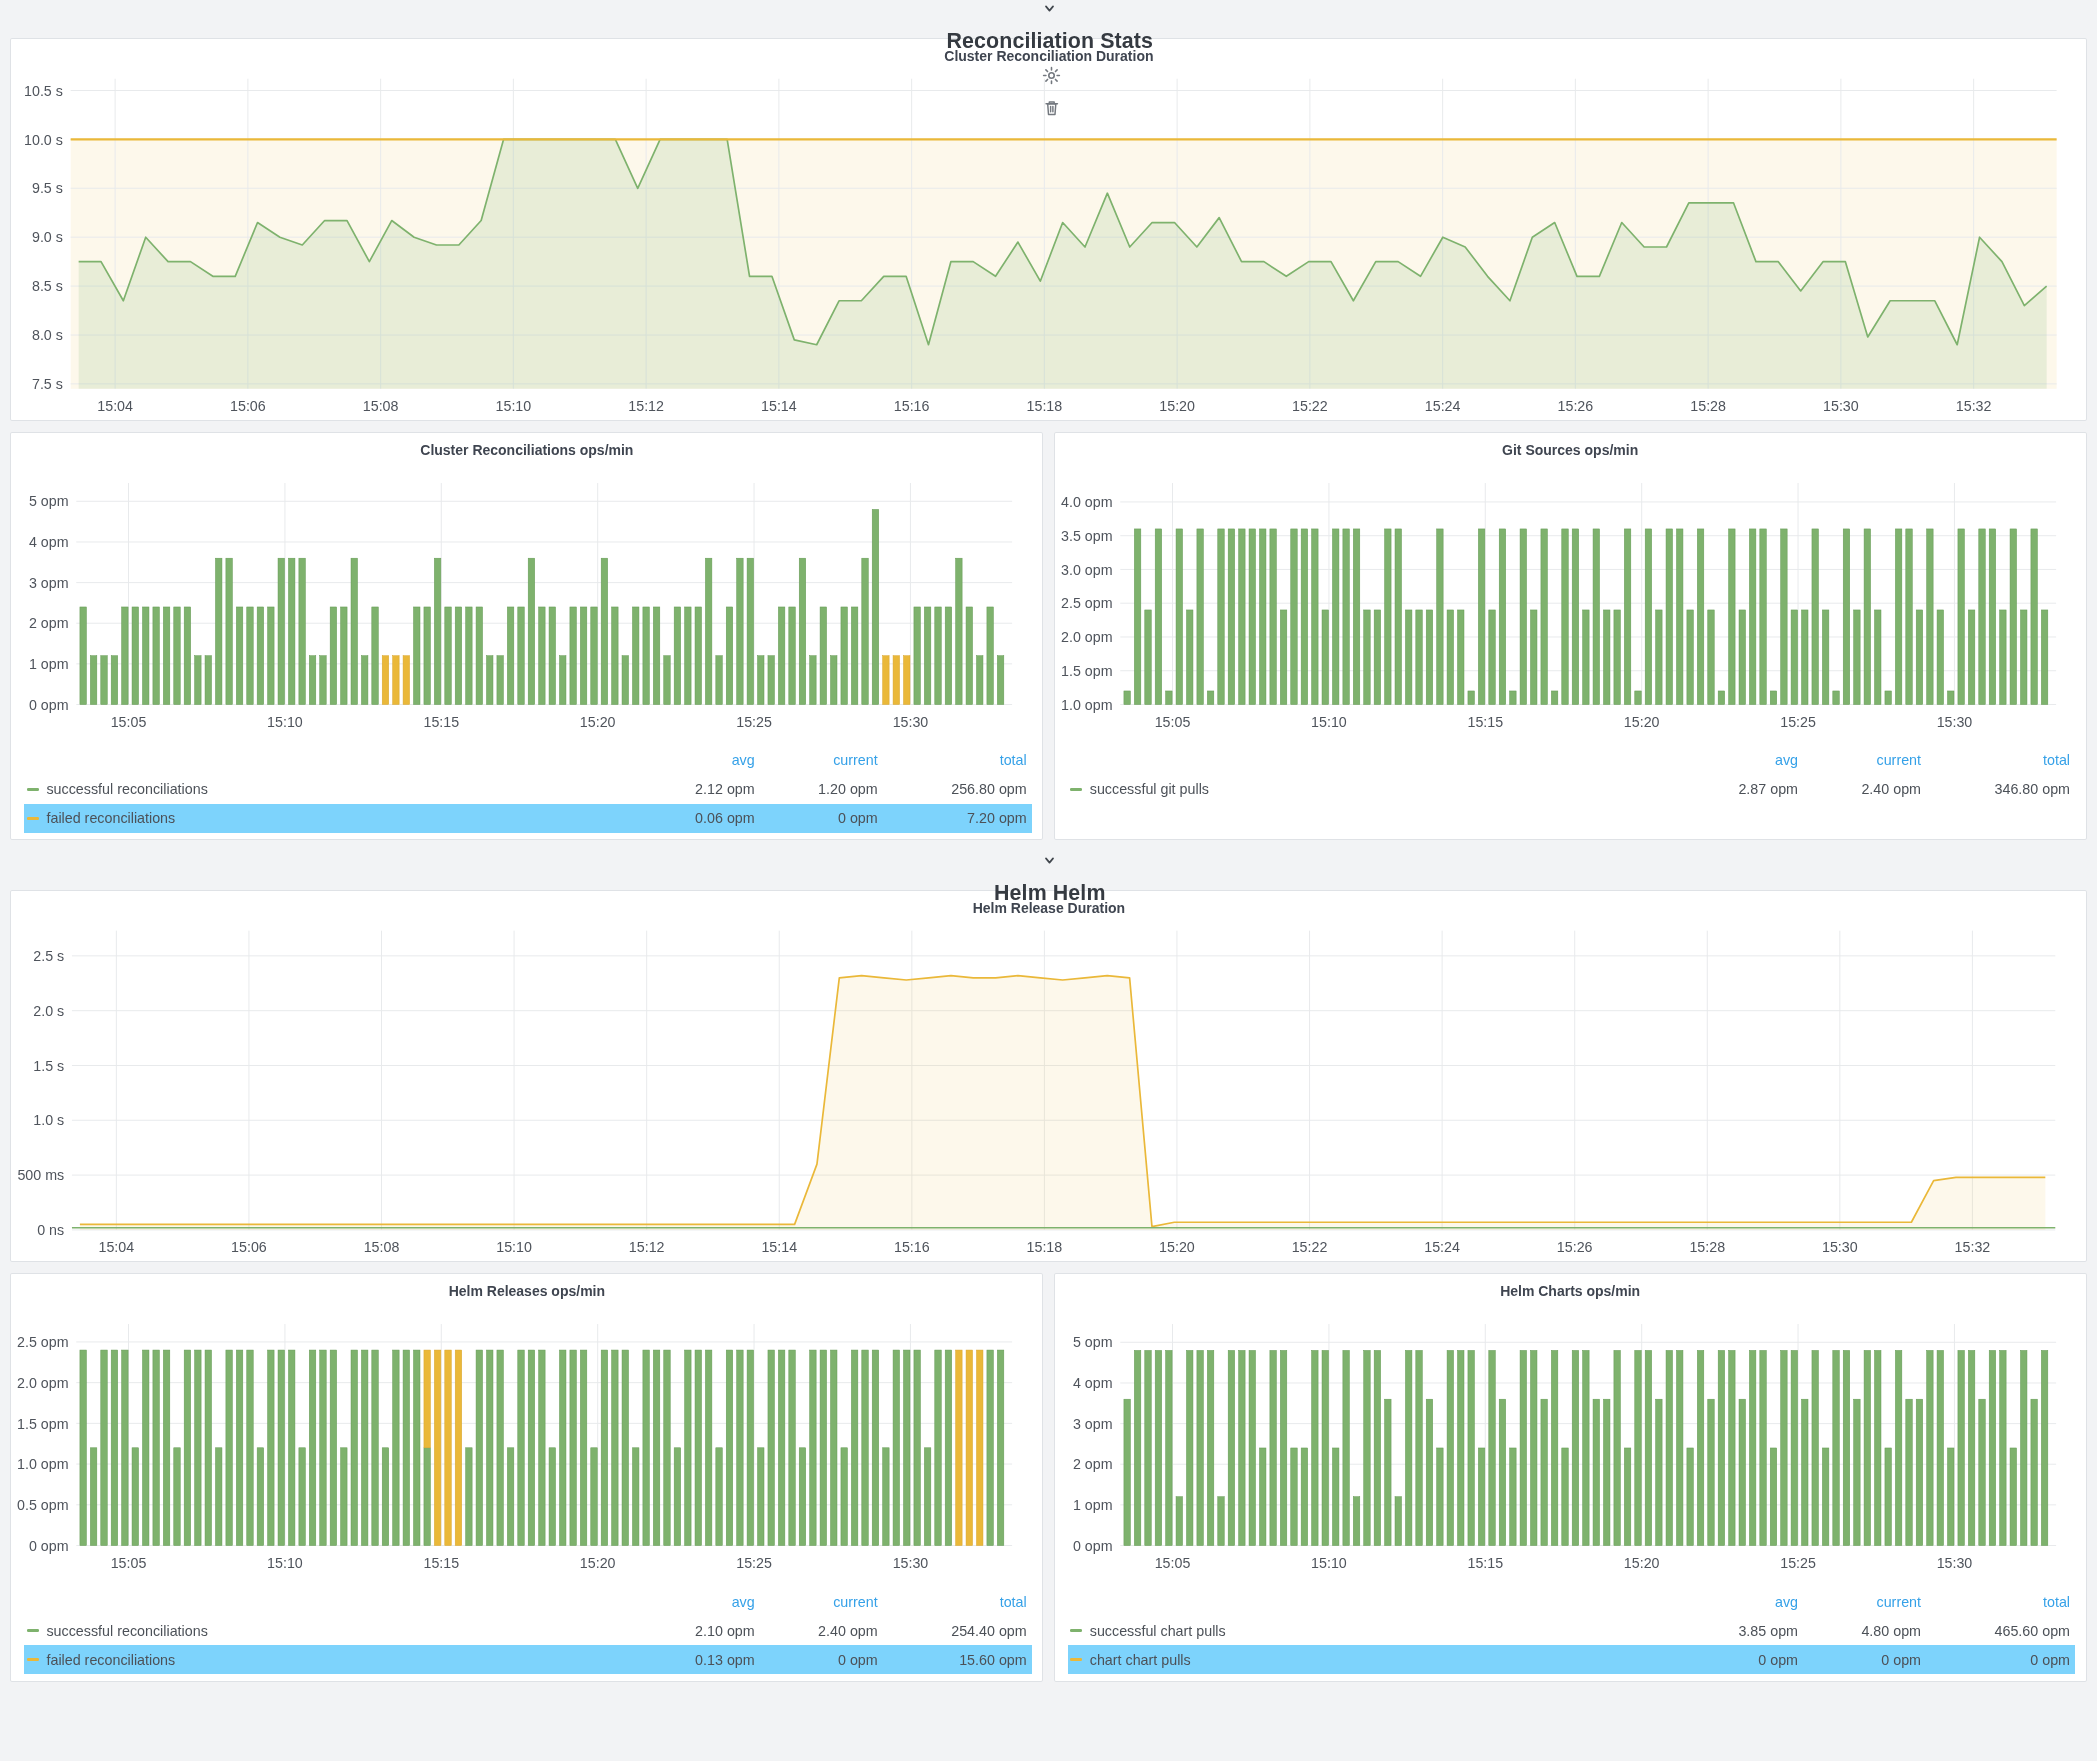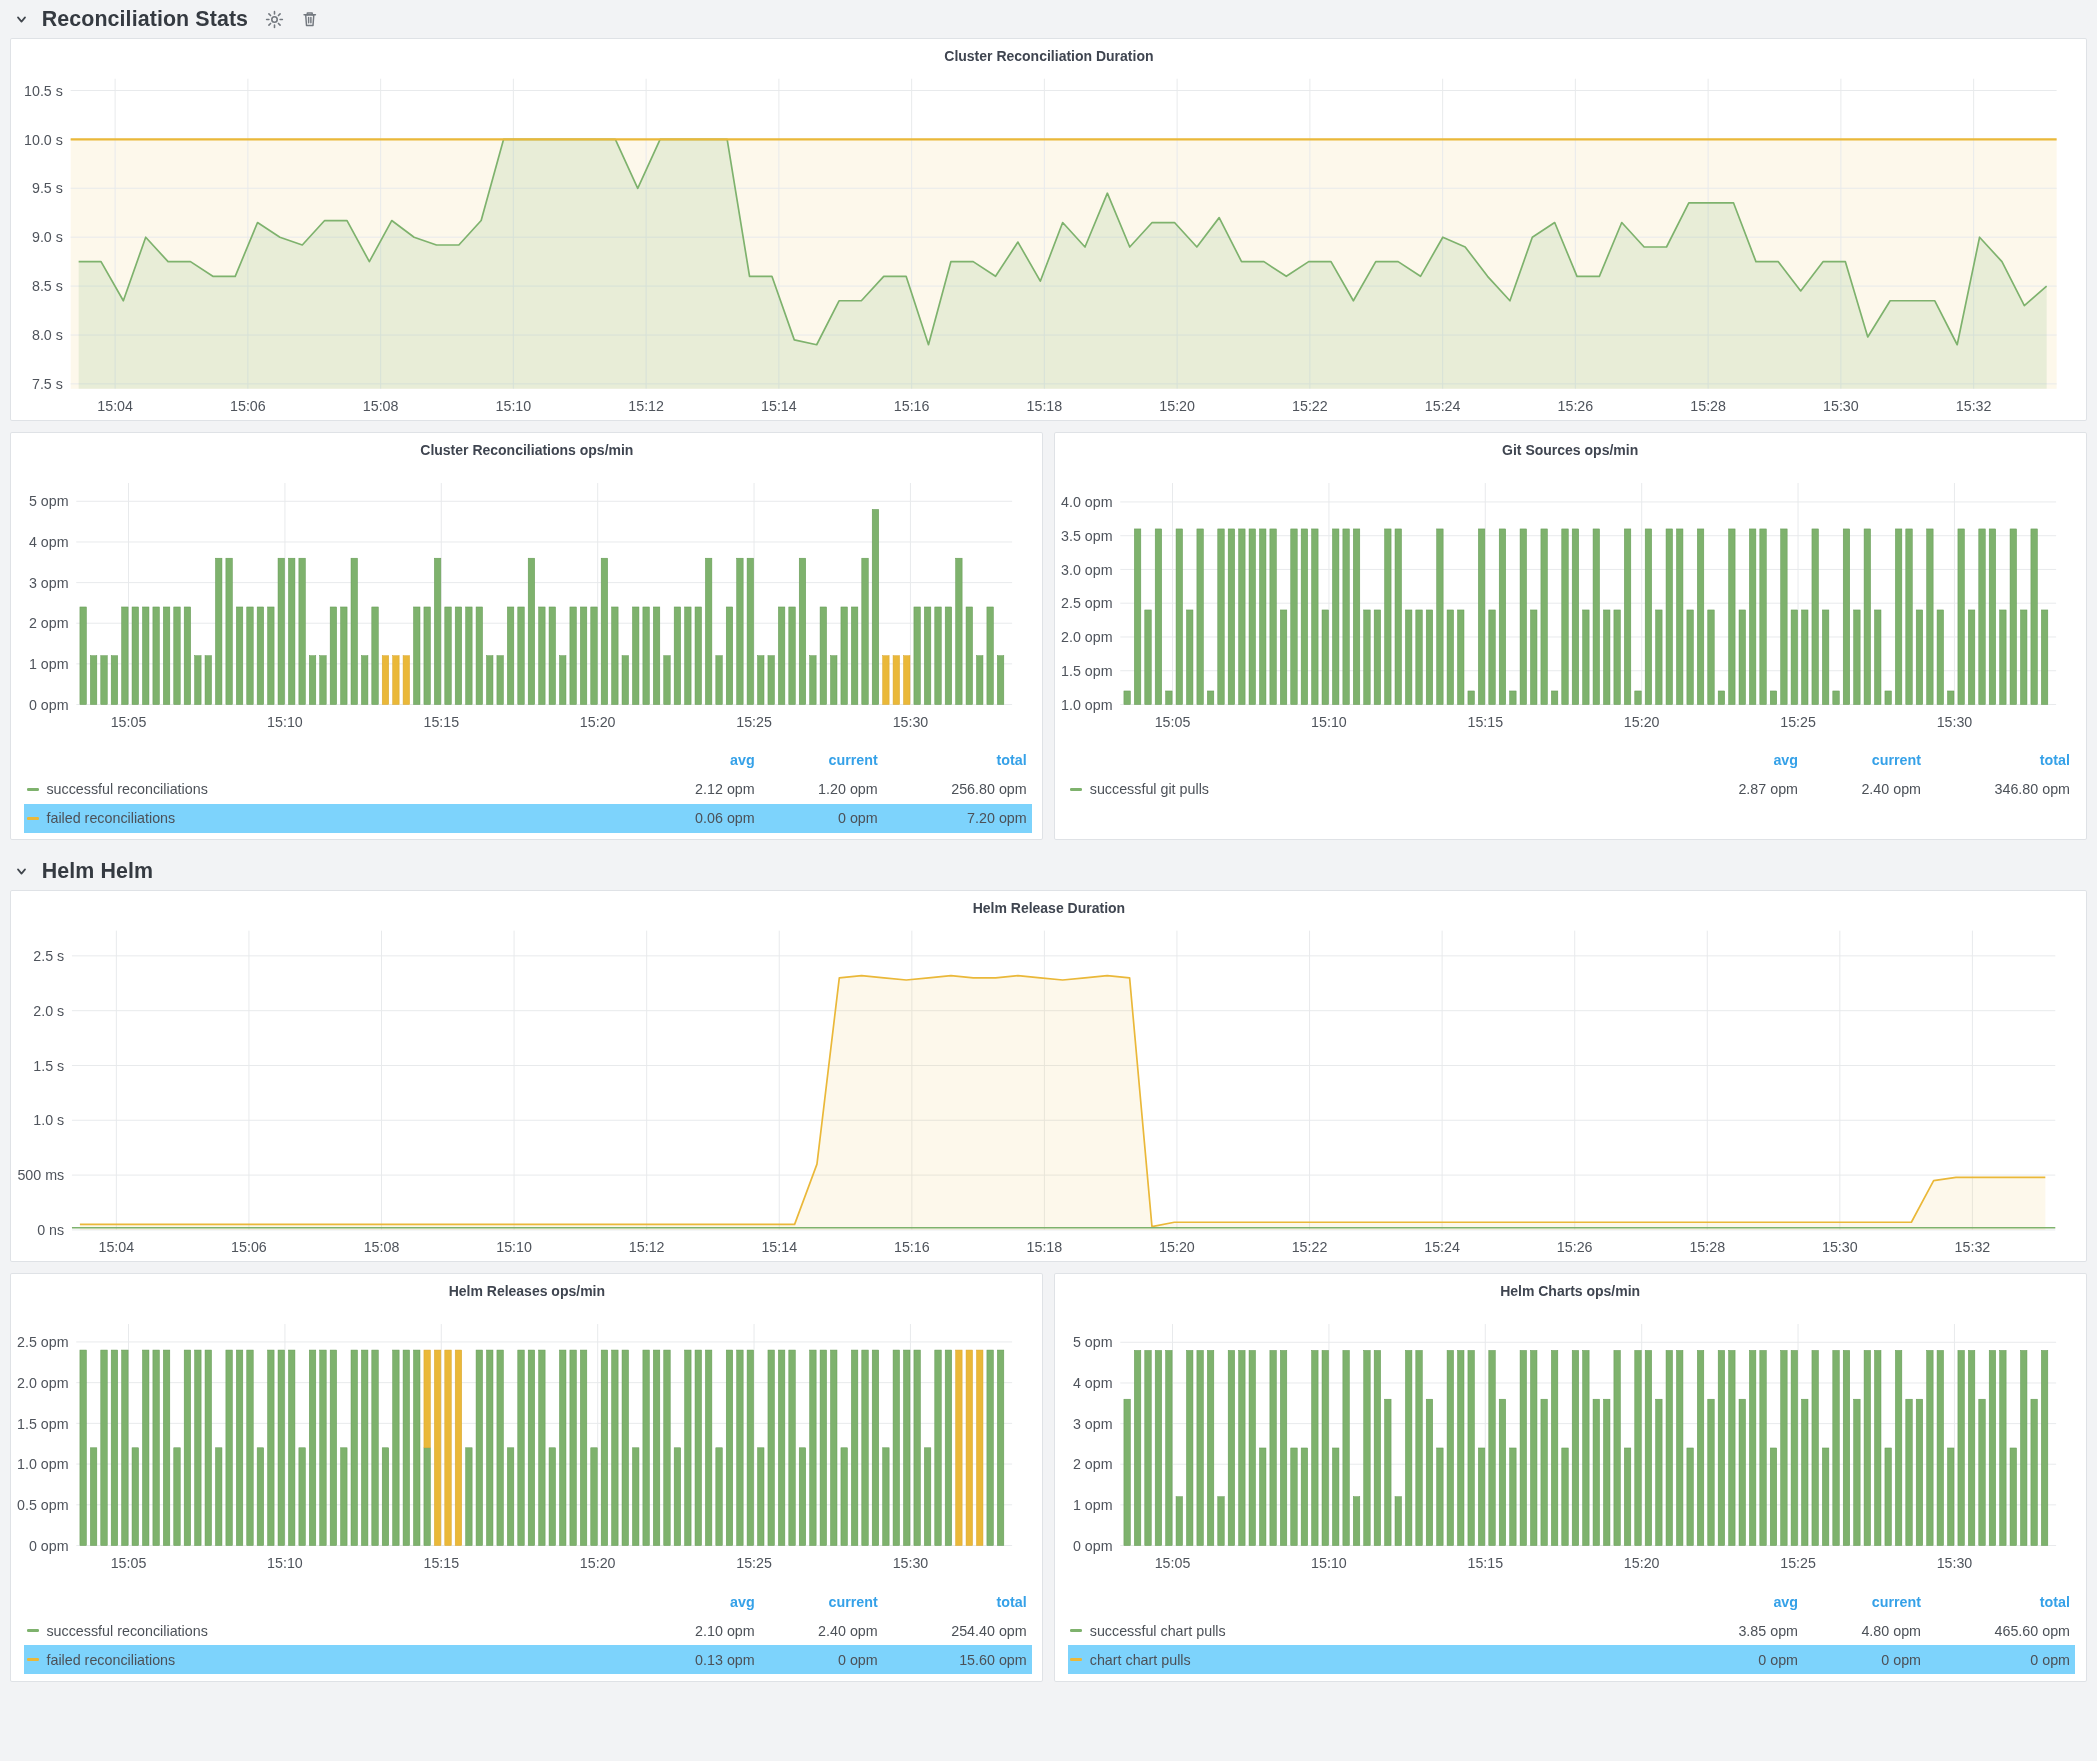--- a/index.html
+++ b/index.html
@@ -1,32 +1,32 @@
 <!DOCTYPE html>
 <html style="font-size:10.4px"><head>
 <meta charset="utf-8">
 <style>
   html,body{margin:0;padding:0;background:#eef0f2;}
   body{font-family:"Liberation Sans","DejaVu Sans",sans-serif;color:#3f4550;}
   .page{width:2097px;height:1761px;background:#f2f3f5;overflow:hidden;box-sizing:border-box;padding:0 10.4px;}
-  .section-header{display:flex;align-items:center;gap:11.7px;height:38px;padding-left:2.6px;}
+  .section-header{display:flex;align-items:center;gap:11.7px;height:38px;padding-left:2.6px;flex-direction:column;}
   .section-header .chev{display:flex;align-items:center;color:#41464d;}
   .section-title{font-size:21.4px;font-weight:bold;color:#353a41;letter-spacing:0.1px;cursor:pointer;}
   .icon-btn{display:flex;align-items:center;color:#73787f;cursor:pointer;margin-left:3.9px;}
   .panel{background:#ffffff;border:0.6px solid #dfe2e6;border-radius:1.9px;box-sizing:border-box;}
   .panel-full{width:2077px;}
   .panel-title{text-align:center;font-size:14px;font-weight:bold;color:#3f4550;padding:9px 0 2.6px 0;cursor:pointer;}
   .row{display:flex;gap:10.4px;margin-top:11.7px;}
   .panel-half{width:1033px;display:flex;flex-direction:column;}
   .mt{margin-top:11.7px;}
   svg{display:block;}
   svg text{font-family:"Liberation Sans","DejaVu Sans",sans-serif;font-size:22px;fill:#4f545c;}
   .legend{padding:17px 10.4px 6.5px 13px;font-size:14.3px;}
   .legend-grid{display:grid;grid-template-columns:1fr 123px 123px 149px;align-items:center;}
-  .lg-h{color:#35a1e8;font-weight:bold;text-align:right;padding:2.6px 5.2px 6.5px 2.6px;cursor:pointer;}
+  .lg-h{color:#35a1e8;font-weight:normal;text-align:right;padding:2.6px 5.2px 6.5px 2.6px;cursor:pointer;}
   .lg-cell{padding:6.5px 5.2px 6.5px 2.6px;text-align:right;color:#4c5158;white-space:nowrap;}
   .lg-label{display:flex;align-items:center;gap:7.8px;padding:6.5px 2.6px;color:#4c5158;cursor:pointer;}
   .lg-row-alt{background:#7dd3fc;}
   .swatch{display:inline-block;width:11.7px;height:2.6px;border-radius:1.3px;}
 </style>
 </head>
 <body>
 
 <div class="page">
 

